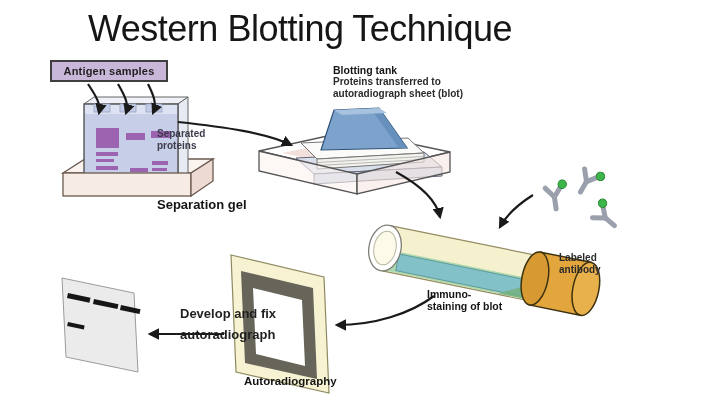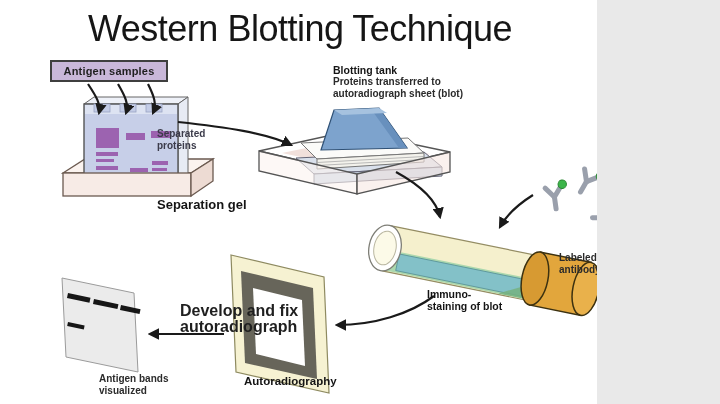--- a/index.html
+++ b/index.html
@@ -1,17 +1,17 @@
 <!DOCTYPE html>
 <html style="--antigen-box-fill: #c9b7d9; --band-purple: #9c63b0; --gel-fill: #c7cfe8; --weight-blue: #7da3cd; --tray-pink: #f0ddd7; --tube-body: #f5efc9; --liquid-green: #a6d6ac; --blot-teal: #7fbfcb; --cap-orange: #e2a63c; --frame-cream: #f6f2d2; --frame-dark: #67655a; --label-green: #3cb54a; --antibody-gray: #9aa0ac; --arrow-black: #1a1a1a; --film-gray: #ebebeb;"><head>
 <meta charset="utf-8">
 <style>
   html,body{margin:0;padding:0;background:#e9e9e9;}
   #slide{
-    position:relative;width:597px;height:404px;background:#ffffff;
+    position:relative;width:720px;height:404px;background:#ffffff;
     font-family:"Liberation Sans", sans-serif;overflow:hidden;
   }
   .abs{position:absolute;}
   .pre{white-space:pre-line;}
   #title{
     left:88px;top:8px;font-size:36px;color:#161616;letter-spacing:-0.5px;
   }
   .lbl{color:#2b2b2b;line-height:11.5px;font-size:10px;font-weight:600;padding-left:35px;}
   .lbl-bold{color:#141414;font-weight:700;}
   #antigen-box{
@@ -20,21 +20,21 @@
     border:2px solid #3f3f3f;
     display:flex;align-items:center;justify-content:center;
     font-size:11px;font-weight:700;color:#1f1f1f;letter-spacing:0.2px;
   }
   #blotting-tank-label{left:298px;top:64px;}
   #blotting-tank-label .hd{font-size:10.5px;line-height:12px;}
   #separated-proteins-label{left:122px;top:128px;color:#3b3b4a;}
   #separation-gel-label{left:122px;top:199px;font-size:13px;}
   #labeled-antibody-label{left:524px;top:210px;margin-top:42px;}
   #immunostaining-label{left:392px;top:288px;font-size:10.5px;line-height:12px;}
-  #develop-label{left:145px;top:303px;font-size:16px;color:#1f1f1f;line-height:16px;}
+  #develop-label{left:145px;top:303px;font-size:13px;color:#1f1f1f;line-height:21px;}
   #autoradiography-label{left:193px;top:376px;font-size:11.5px;margin-left:16px;}
   #antigen-bands-label{left:64px;top:373px;}
   svg{position:absolute;left:0;top:0;}
   .f-band{fill:var(--band-purple,#9c63b0);}
   .f-gel{fill:var(--gel-fill,#c7cfe8);}
   .f-weight{fill:var(--weight-blue,#7da3cd);}
   .f-tray{fill:var(--tray-pink,#f0ddd7);}
   .f-tube{fill:var(--tube-body,#f5efc9);}
   .f-liquid{fill:var(--liquid-green,#a6d6ac);}
   .f-blot{fill:var(--blot-teal,#7fbfcb);}
@@ -179,16 +179,14 @@
 antibody</div>
 
   <div id="immunostaining-label" class="abs lbl lbl-bold pre">Immuno-
 staining of blot</div>
 
   <div id="develop-label" class="abs lbl pre">Develop and fix
 autoradiograph</div>
 
   <div id="autoradiography-label" class="abs lbl lbl-bold">Autoradiography</div>
 
-  <div id="antigen-bands-label" class="abs lbl pre">Antigen bands
-visualized</div>
 
 </div>
 
 </body></html>

